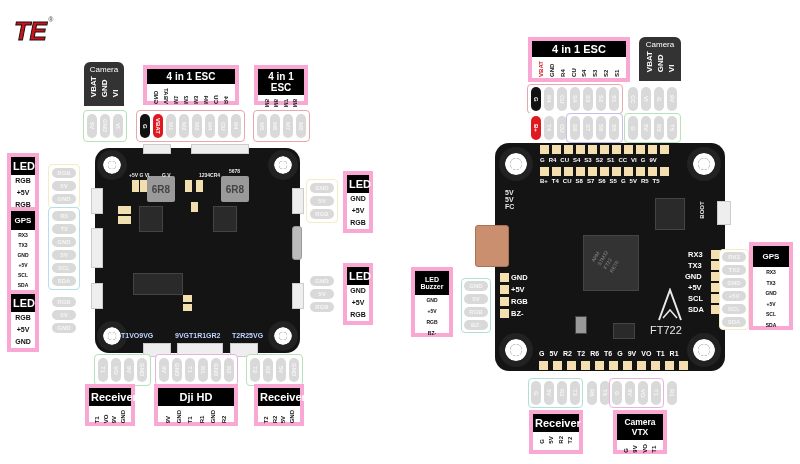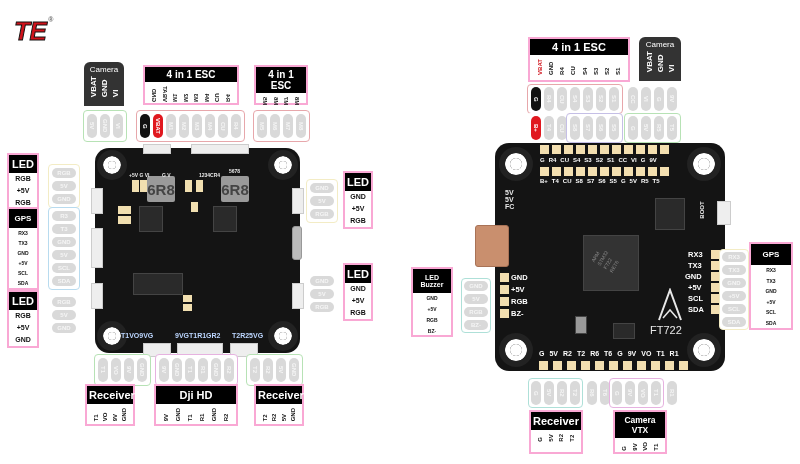--- a/index.html
+++ b/index.html
@@ -8,21 +8,21 @@
   .abs { position: absolute; }
 
   
   .logo { left: 14px; top: 16px; font-family: "Liberation Sans", sans-serif; font-weight: bold; font-style: italic;
           font-size: 22px; letter-spacing: -0.5px; display: flex; align-items: baseline; }
   .logo .te { color: #d0121b; font-size: 26px; -webkit-text-stroke: 1px #111; }
   .logo .rest { color: #111; font-size: 20px; }
   .logo .reg { color: #666; font-size: 7px; margin-left: 2px; font-style: normal; align-self: flex-start; }
 
   
-  .lbox { border: 2px solid #f9a8d4; background: #fff; }
+  .lbox { border: 4px solid #f9a8d4; background: #fff; }
   .lbox .hd { background: #000; color: #fff; font-weight: bold; text-align: center; font-size: 10px; padding: 2px 2px; }
   .lbox .row { font-size: 6.5px; text-align: center; color: #111; line-height: 11px; font-weight: bold; }
   .lbox.big .hd { font-size: 11px; padding: 3px 2px; }
   .lbox.big .row { font-size: 7px; line-height: 12px; }
   .lbox .cols { display: flex; justify-content: space-around; padding: 4px 4px; }
   .lbox .cols span { writing-mode: vertical-rl; font-size: 6px; font-weight: bold; color: #111; }
   .lbox .cols span.red { color: #d0121b; }
 
   
   .cam { background: #333; color: #fff; border-radius: 6px 6px 0 0; }
@@ -47,21 +47,21 @@
   .pill.h { width: 24px; height: 10px; }
   .pill.black { background: #111; color: #fff; }
   .pill.redfill { background: #e0181f; color: #fff; }
 
   
   .board { background: #141414; border-radius: 14px; }
   .hole { position: absolute; width: 30px; height: 30px; border-radius: 50%; background: #0c0c0c;
           border: 6px solid #222; box-shadow: inset 0 0 0 5px #fff; }
   .hole::after { content: ""; position: absolute; inset: 5px; border-radius: 50%; background: #fff; }
   .chip { position: absolute; background: #2a2a2a; border: 1px solid #444; }
-  .ind { position: absolute; background: #9a9a9a; color: #444; font-size: 15px; font-weight: bold;
+  .ind { position: absolute; background: #9a9a9a; color: #444; font-size: 10px; font-weight: bold;
          display: flex; align-items: center; justify-content: center; border-radius: 2px; }
   .conn { position: absolute; background: #eeeeee; border: 1px solid #ccc; }
   .silk { position: absolute; color: #e8e8e8; font-size: 7px; font-weight: bold; white-space: nowrap; }
   .silk.blue { color: #bcd6ff; }
   .pad { position: absolute; width: 9px; height: 9px; background: #f3dfb0; }
   .cap { position: absolute; background: #f1dfb0; }
   .usb { position: absolute; background: #c98f6e; border: 1px solid #a87256; border-radius: 3px; }
   .padrow { position: absolute; display: flex; gap: 3px; }
   .padrow .pad { position: static; }
   .lbl { position: absolute; color: #fff; font-size: 7.5px; font-weight: bold; }

